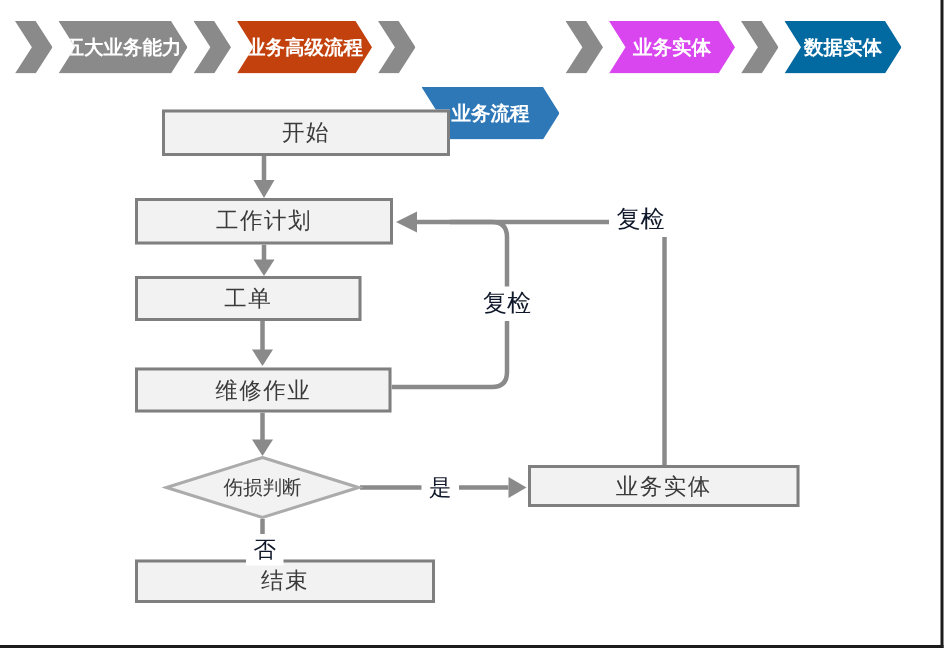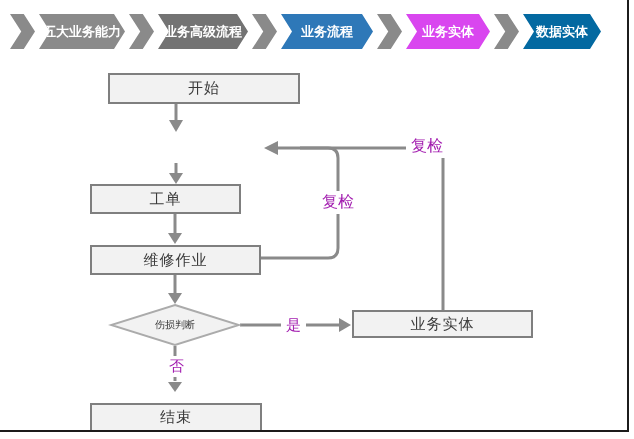--- a/index.html
+++ b/index.html
@@ -21,51 +21,51 @@
   }
   
   .box{
     position:absolute;box-sizing:border-box;background:#F2F2F2;border:2px solid #7F7F7F;
     display:flex;align-items:center;justify-content:center;
     font-size:15px;color:#3A3A3A;letter-spacing:1px;
   }
   .diamond-wrap{position:absolute;left:108px;top:303px;width:134px;height:44px;}
   .diamond-label{
     position:absolute;inset:0;display:flex;align-items:center;justify-content:center;
-    font-size:10px;color:#3A3A3A;
+    font-size:13px;color:#3A3A3A;
   }
   
   .connectors{position:absolute;left:0;top:0;width:634px;height:439px;pointer-events:none;}
   
   .edge-label{
-    position:absolute;background:#fff;padding:1px 5px;font-size:15px;color:#a21caf;
+    position:absolute;background:#fff;padding:1px 5px;font-size:15px;color:#0f172a;
     white-space:nowrap;
     text-align:right;
   }
   
   .page-border-right{position:absolute;left:627px;top:0;width:2px;height:432px;background:#1c1c1c;}
   .page-border-bottom{position:absolute;left:0;top:430px;width:629px;height:2px;background:#1c1c1c;}
 </style>
 </head>
 <body>
 
 <div class="canvas">
 
   <div class="nav">
     <div class="nav-item">
       <div class="nav-arrow"></div>
       <div class="nav-band" style="width: 86px; background: rgb(138, 138, 138); color: rgb(255, 255, 255);">五大业务能力</div>
     </div>
     <div class="nav-item">
       <div class="nav-arrow"></div>
-      <div class="nav-band" style="width: 90px; background: #737373; color: rgb(255, 255, 255);">业务高级流程</div>
+      <div class="nav-band" style="width: 90px; background: #c2410c; color: rgb(255, 255, 255);">业务高级流程</div>
     </div>
     <div class="nav-item">
       <div class="nav-arrow"></div>
-      <div class="nav-band" style="width: 92px; background: rgb(46, 120, 184); color: rgb(255, 255, 255);">业务流程</div>
+      <div class="nav-band" style="width: 92px; background: rgb(46, 120, 184); color: rgb(255, 255, 255); margin-top: 44px;">业务流程</div>
     </div>
     <div class="nav-item">
       <div class="nav-arrow"></div>
       <div class="nav-band" style="width: 84px; background: #d946ef; color: rgb(255, 255, 255);">业务实体</div>
     </div>
     <div class="nav-item">
       <div class="nav-arrow"></div>
       <div class="nav-band" style="width: 78px; background: #0369a1; color: rgb(255, 255, 255);">数据实体</div>
     </div>
   </div>
@@ -88,30 +88,33 @@
       <polygon points="175,304 168,293 182,293"></polygon>
       <polygon points="351,325 339,318 339,332"></polygon>
       <polygon points="175,392 168,382 182,382"></polygon>
       <polygon points="264,148 278,141 278,155"></polygon>
     </g>
   </svg>
 
   <div class="box" style="left:108px;top:73px;width:192px;height:31px">
     <span>开始</span>
   </div>
+  <div class="box" style="left:90px;top:132px;width:172px;height:31px">
+    <span>工作计划</span>
+  </div>
   <div class="box" style="left:90px;top:184px;width:151px;height:30px">
     <span>工单</span>
   </div>
   <div class="box" style="left:90px;top:245px;width:171px;height:30px">
     <span>维修作业</span>
   </div>
   <div class="box" style="left:352px;top:310px;width:181px;height:28px">
     <span>业务实体</span>
   </div>
-  <div class="box" style="left:90px;top:403px;width:172px;height:29px">
+  <div class="box" style="left:90px;top:373px;width:200px;height:29px">
     <span>结束</span>
   </div>
 
   <div class="diamond-wrap">
     <svg width="134" height="44" viewBox="0 0 134 44">
       <polygon points="67,2 131,22 67,42 3,22" fill="#F2F2F2" stroke="#ABABAB" stroke-width="2"></polygon>
     </svg>
     <div class="diamond-label">伤损判断</div>
   </div>
 

